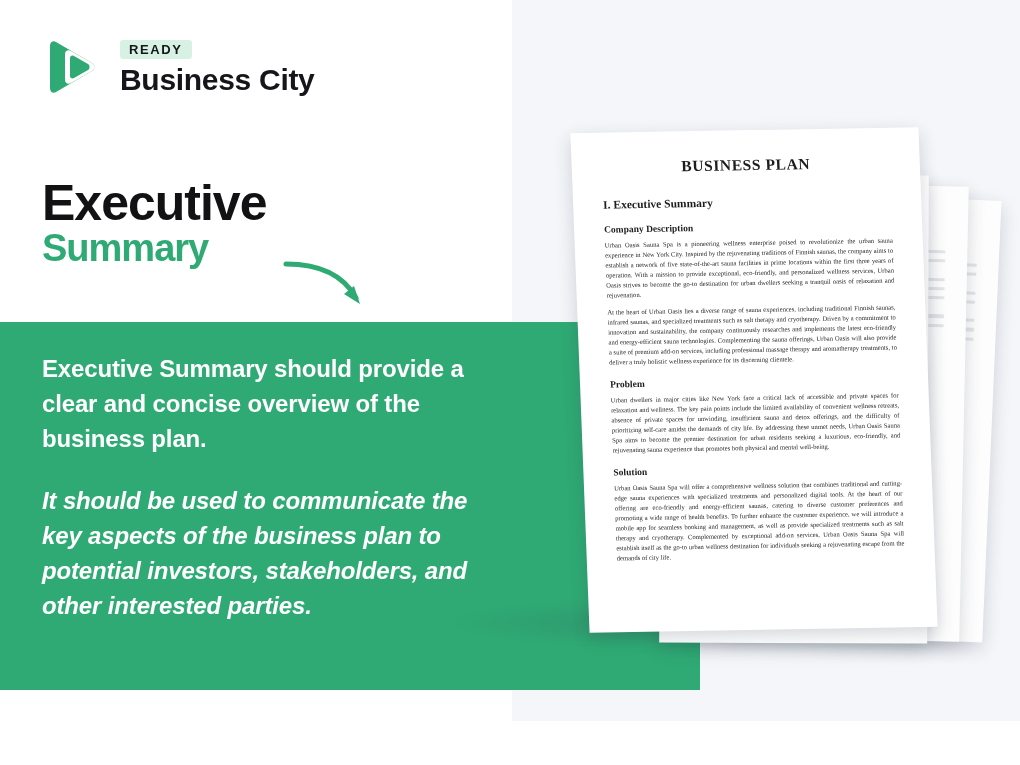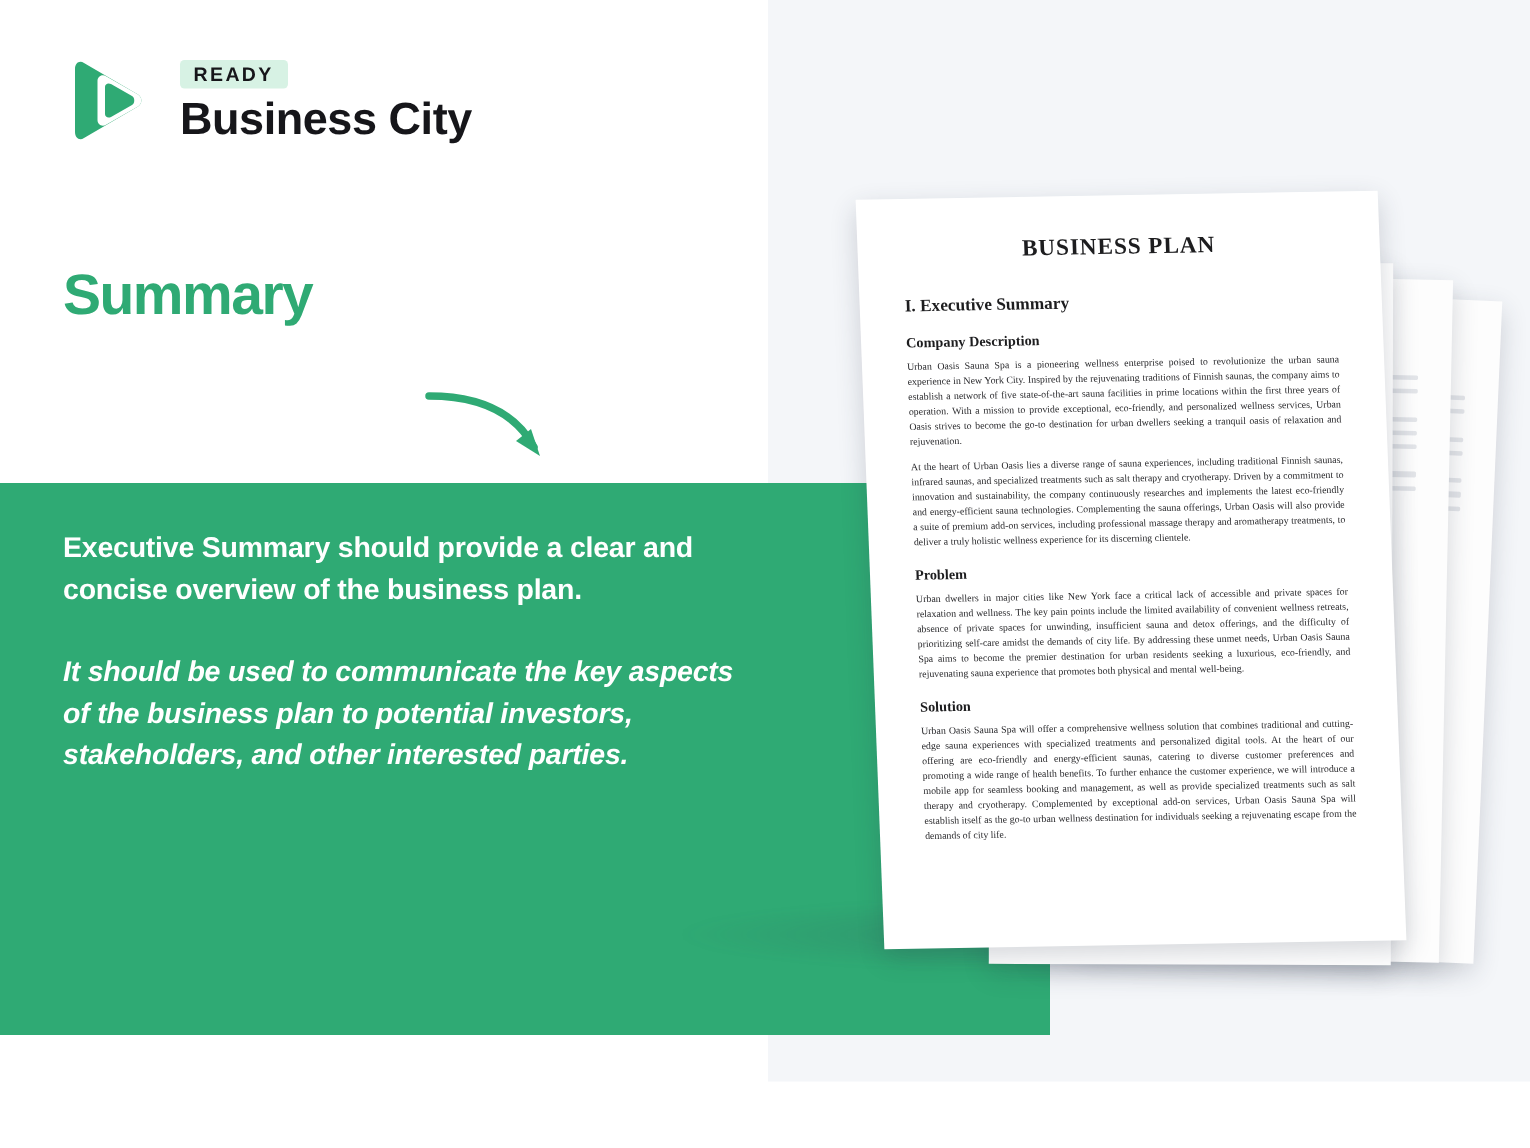--- a/index.html
+++ b/index.html
@@ -90,21 +90,21 @@
 
   
   .body-copy {
     position: absolute;
     left: 42px; top: 352px;
     width: 450px;
     z-index: 5;
     color: #ffffff;
   }
   .body-copy p {
-    font-size: 19px;
+    font-size: 24px;
     line-height: 1.45;
     font-weight: bold;
     letter-spacing: -0.15px;
   }
   .body-copy p.second { margin-top: 28px; font-style: italic; }
 
   
   .docs {
     position: absolute;
     left: 430px; top: 80px;
@@ -209,20 +209,21 @@
         <path d="M28 22 C28 20 30 19 32 20 L46 28 C48 29 48 33 46 34 L32 42 C30 43 28 42 28 40 Z" fill="#2faa74"></path>
       </svg>
     </span>
     <span class="logo-text">
       <span class="ready-badge">READY</span>
       <div class="brand-name">Business City</div>
     </span>
   </div>
 
   <div class="heading">
+    <div class="line1">Executive</div>
     <div class="line2">Summary</div>
   </div>
 
   <span class="arrow">
     <svg width="100" height="60" viewBox="0 0 100 60" xmlns="http://www.w3.org/2000/svg">
       <path d="M4 6 C40 6 62 18 74 40" stroke="#2faa74" stroke-width="5" fill="none" stroke-linecap="round"></path>
       <path d="M62 36 L78 46 L72 28 Z" fill="#2faa74"></path>
     </svg>
   </span>
 

